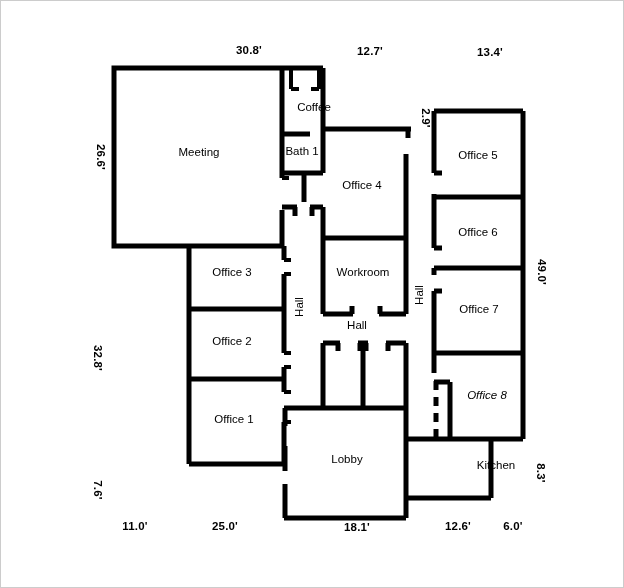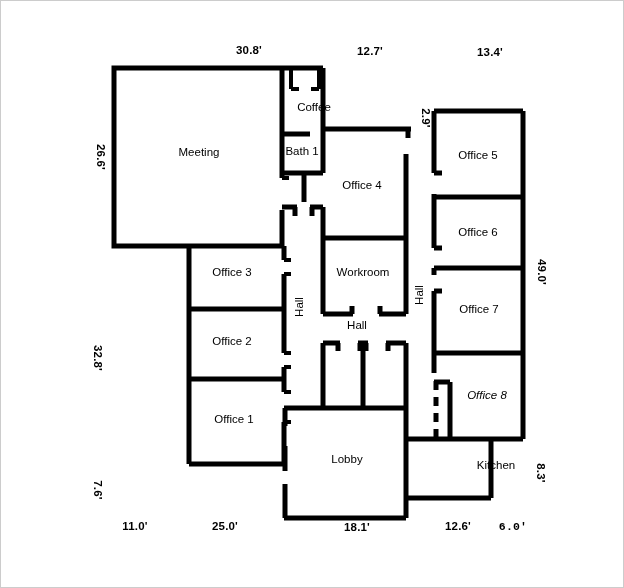--- a/index.html
+++ b/index.html
@@ -127,15 +127,15 @@
       <div class="label dim-label" style="left: 99px; top: 156px; transform: translate(-50%, -50%) rotate(90deg);">26.6'</div>
       <div class="label dim-label" style="left: 96px; top: 357px; transform: translate(-50%, -50%) rotate(90deg);">32.8'</div>
       <div class="label dim-label" style="left: 96px; top: 489px; transform: translate(-50%, -50%) rotate(90deg);">7.6'</div>
       <div class="label dim-label" style="left: 424px; top: 117px; transform: translate(-50%, -50%) rotate(90deg);">2.9'</div>
       <div class="label dim-label" style="left: 540px; top: 271px; transform: translate(-50%, -50%) rotate(90deg);">49.0'</div>
       <div class="label dim-label" style="left: 539px; top: 472px; transform: translate(-50%, -50%) rotate(90deg);">8.3'</div>
       <div class="label dim-label" style="left: 134px; top: 526px; transform: translate(-50%, -50%) rotate(0deg);">11.0'</div>
       <div class="label dim-label" style="left: 224px; top: 526px; transform: translate(-50%, -50%) rotate(0deg);">25.0'</div>
       <div class="label dim-label" style="left: 344px; top: 527px; transform: translate(-50%, -50%) rotate(0deg); margin-left: 12px;">18.1'</div>
       <div class="label dim-label" style="left: 457px; top: 526px; transform: translate(-50%, -50%) rotate(0deg);">12.6'</div>
-      <div class="label dim-label" style="left: 512px; top: 526px; transform: translate(-50%, -50%) rotate(0deg); font-family: Liberation Mono, monospace;">6.0'</div>
+      <div class="label dim-label" style="left: 512px; top: 526px; transform: translate(-50%, -50%) rotate(0deg);">6.0'</div>
     </div>
 </div>
 
 </body></html>

